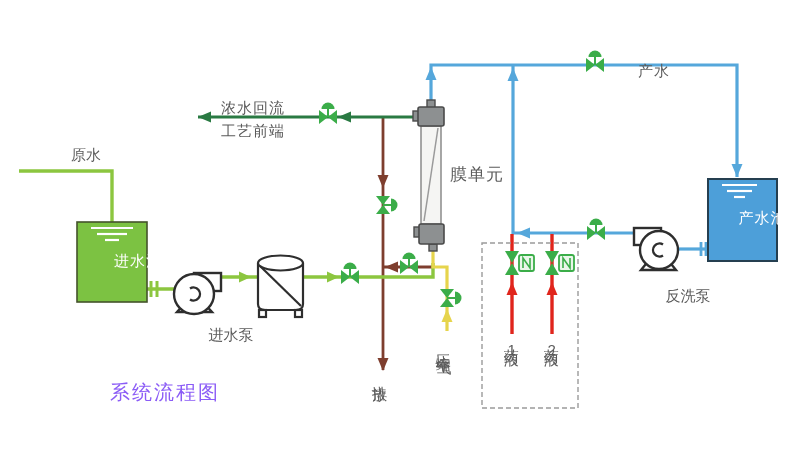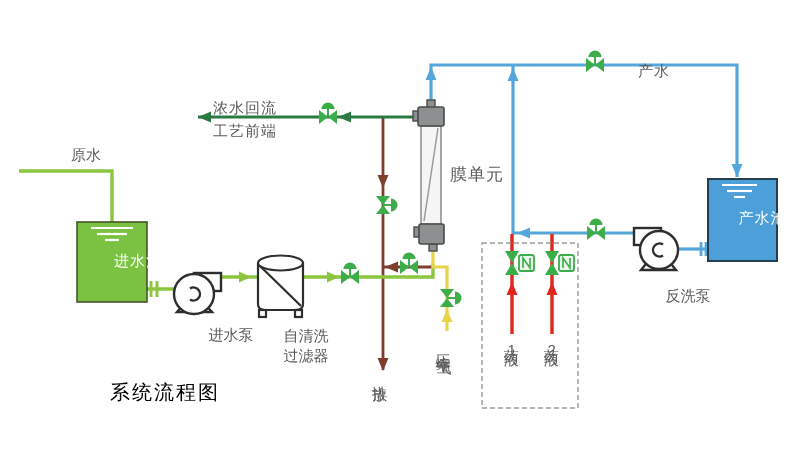--- a/index.html
+++ b/index.html
@@ -5,21 +5,21 @@
   html,body{margin:0;padding:0;background:#fff;}
   #stage{position:relative;width:800px;height:460px;background:#ffffff;overflow:hidden;
          font-family:"Liberation Sans","DejaVu Sans",sans-serif;}
   #stage svg{position:absolute;left:0;top:0;}
   .lbl{position:absolute;font-size:15px;color:#5B5B5B;line-height:1.15;white-space:pre-line;}
   .lbl.center{text-align:center;margin-left:25px;}
   .lbl.white{color:#ffffff;letter-spacing:1px;}
   .lbl.vert{writing-mode:vertical-rl;text-orientation:upright;letter-spacing:2px;}
   .lbl.slant{transform:skewX(5deg);}
   .lbl.two{line-height:23px;letter-spacing:1px;}
-  #title{position:absolute;font-size:20px;color:#000000;font-weight:500;letter-spacing:2px;}
+  #title{position:absolute;font-size:20px;color:#8b5cf6;font-weight:500;letter-spacing:2px;}
 </style>
 </head>
 <body>
 
 <div id="stage">
 
 <svg width="800" height="460" viewBox="0 0 800 460">
 
   <g>
     <polyline points="19,171 112,171 112,222" fill="none" stroke="#8CC63F" stroke-width="3.4"></polyline>
@@ -209,24 +209,22 @@
     <path d="M663,244.5 A6.5,6.5 0 1 0 663,255.5" fill="none"></path>
   </g>
 </svg>
 
 <div class="lbl center" style="left:39px;top:146px;width:44px;">原水</div>
 
 <div class="lbl center white" style="left:77px;top:252px;width:72px;">进水池</div>
 
 <div class="lbl center" style="left:178px;top:326px;width:56px;">进水泵</div>
 
-<div class="lbl center" style="left:253px;top:326px;width:56px;line-height:20px;">自清洗
-过滤器</div>
-
-<div class="lbl two" style="left:213px;top:96px;width:80px;">浓水回流
+
+<div class="lbl two" style="left:213px;top:96px;width:80px;text-align:center;">浓水回流
 工艺前端</div>
 
 <div class="lbl" style="left:450px;top:165px;font-size:17px;letter-spacing:1px;">膜单元</div>
 
 <div class="lbl vert slant" style="left:371px;top:374px;height:40px;">排放</div>
 
 <div class="lbl vert slant" style="left:436px;top:342px;height:70px;">压缩空气</div>
 
 <div class="lbl vert" style="left:503px;top:337px;height:60px;">药液1</div>
 

